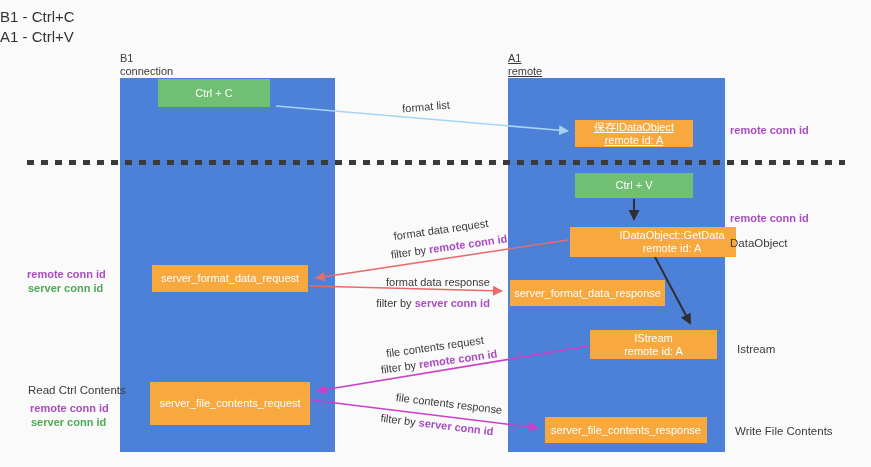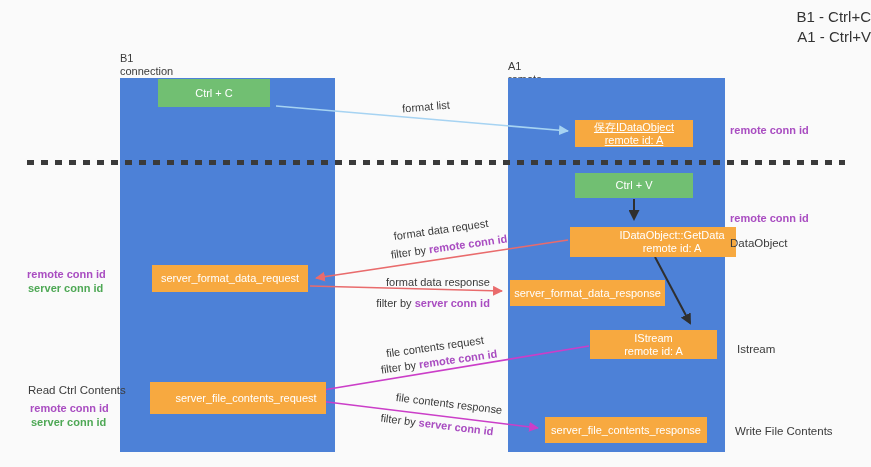--- a/index.html
+++ b/index.html
@@ -1,19 +1,19 @@
 <!DOCTYPE html>
 <html><head>
 <meta charset="utf-8">
 <style>
   html,body{margin:0;padding:0;}
   body{background:#fafafa;font-family:"Liberation Sans","DejaVu Sans",sans-serif;}
   .stage{position:relative;width:871px;height:467px;background:#fafafa;overflow:hidden;}
 
-  .title{position:absolute;left:0;top:7px;width:871px;text-align:right;
+  .title{position:absolute;left:0;top:7px;width:871px;text-align:left;
          font-size:15px;line-height:20px;color:#333;}
   .col-header{position:absolute;font-size:11px;line-height:13px;color:#3b3b3b;}
   .lifeline{position:absolute;background:#4d81d7;}
 
   .dashed{position:absolute;left:27px;top:160px;width:818px;height:5px;
           background:repeating-linear-gradient(90deg,#3a3a3a 0 7px,transparent 7px 14px);}
 
   .box{position:absolute;display:flex;flex-direction:column;justify-content:center;
        align-items:center;color:#fff;font-size:11px;line-height:13px;text-align:center;}
   .orange{background:#f7a940;}
@@ -36,21 +36,21 @@
 
   <div class="title">
     <div>B1 - Ctrl+C</div>
     <div>A1 - Ctrl+V</div>
   </div>
 
   <div class="col-header" style="left:120px;top:52px;width:195px;">
     <div>B1</div>
     <div>connection</div>
   </div>
-  <div class="col-header" style="left:508px;top:60px;width:217px;">
+  <div class="col-header" style="left:508px;top:52px;width:217px;text-decoration:underline;">
     <div>A1</div>
     <div>remote</div>
   </div>
 
   <div class="lifeline" style="left:120px;top:78px;width:215px;height:374px;"></div>
   <div class="lifeline" style="left:508px;top:78px;width:217px;height:374px;"></div>
 
   <div class="dashed"></div>
 
   <svg class="overlay" width="871" height="467">
@@ -101,21 +101,21 @@
 
   <div class="box orange" style="left:510px;top:280px;width:155px;height:26px;">
     <div>server_format_data_response</div>
   </div>
 
   <div class="box orange" style="left:590px;top:330px;width:127px;height:29px;">
     <div>IStream</div>
     <div>remote id: A</div>
   </div>
 
-  <div class="box orange" style="left:150px;top:382px;width:160px;height:32px;padding-left:16px;">
+  <div class="box orange" style="left:150px;top:382px;width:160px;height:43px;">
     <div>server_file_contents_request</div>
   </div>
 
   <div class="box orange" style="left:545px;top:417px;width:162px;height:26px;">
     <div>server_file_contents_response</div>
   </div>
 
   <div class="albl" style="left:426px;top:107px;transform:translate(-50%,-50%) rotate(-5deg);">format list</div>
 
   <div class="albl" style="left:441px;top:230px;transform:translate(-50%,-50%) rotate(-8deg);">format data request</div>

